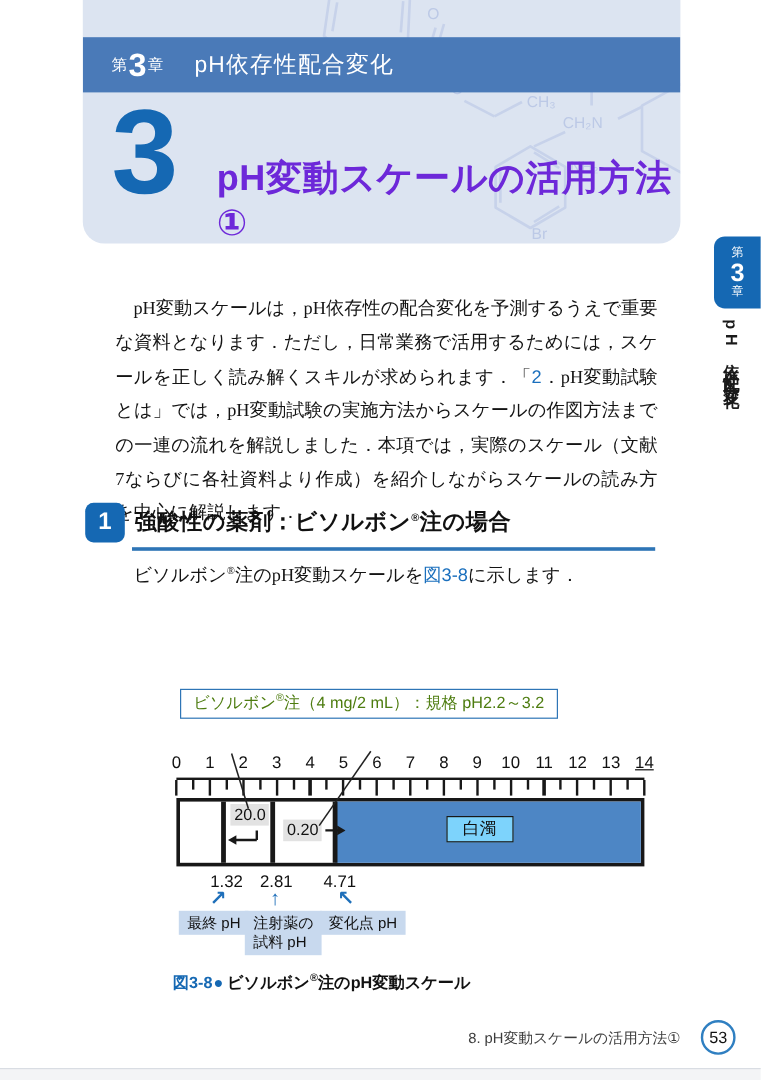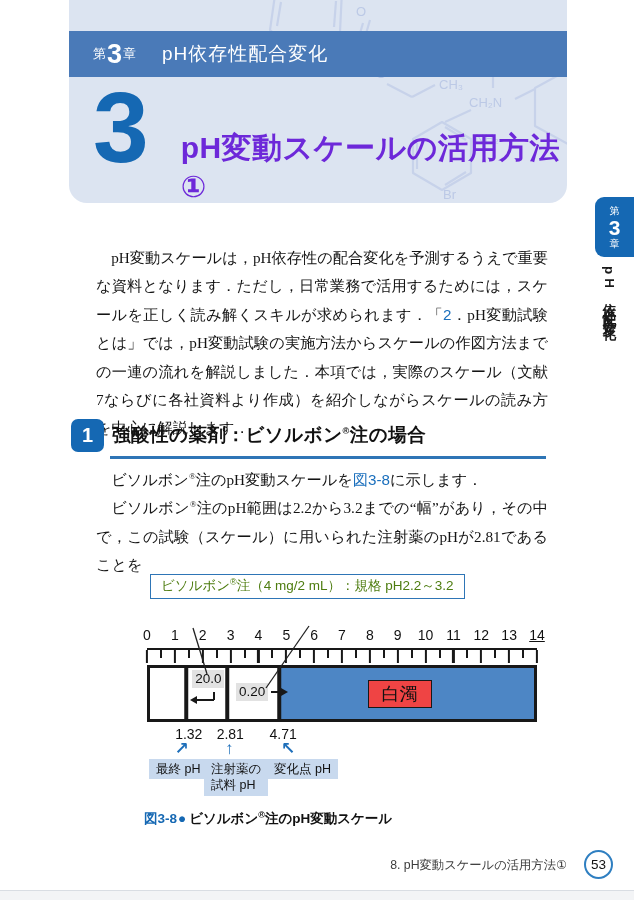--- a/index.html
+++ b/index.html
@@ -59,22 +59,22 @@
   .scale-ruler{position:absolute;left:0;top:74px;width:100%;height:15px;border-top:2.5px solid #181818}
   .tick{position:absolute;top:0;width:2px;height:8px;background:#181818;transform:translateX(-50%)}
   .tick.major{height:13px;width:2.2px}
   .ph-bar{position:absolute;left:0;top:91px;width:100%;height:57px;border:3.5px solid #181818;background:#fff}
   .turbid-fill{position:absolute;top:0;bottom:0;right:0;background:#4d86c5}
   .divider{position:absolute;top:0;bottom:0;width:3.5px;background:#181818;transform:translateX(-50%)}
   .vol-box{background:#e2e2e2;padding:0 3px;font-size:13.5px;color:#111;line-height:18px}
   .hcl-box{position:absolute;top:2px;margin-left:6px}
   .hcl-arrow{position:absolute;top:23px;margin-left:4px}
   .naoh-group{position:absolute;top:15px;margin-left:9px;display:flex;align-items:center}
-  .turbid-box{position:absolute;left:65%;transform:translateX(-50%);top:12px;background:#ef4444;
-    border:1.5px solid #181818;padding:1px 13px;font-size:18px;white-space:nowrap}
+  .turbid-box{position:absolute;left:65%;transform:translateX(-50%);top:12px;background:#7dd3fc;
+    border:1.5px solid #181818;padding:1px 13px;font-size:14px;white-space:nowrap}
   .values-row{position:absolute;left:0;top:152px;width:100%;height:17px;font-size:14px}
   .values-row span{position:absolute;transform:translateX(-50%);margin-left:5px}
   .arrows-row{position:absolute;left:0;top:166px;width:100%;height:18px}
   .arrows-row span{position:absolute;transform:translateX(-50%);color:#1e6fba;font-weight:bold;font-size:17px;line-height:17px}
   .ph-labels{position:absolute;left:0;top:185px;width:100%}
   .ph-label{position:absolute;background:#c8d9ee;color:#111;font-size:12.5px;padding:2px 7px;line-height:1.3;white-space:nowrap}
   .fig-caption{position:absolute;left:-3px;top:236px;font-size:13.5px;font-weight:bold;color:#111;white-space:nowrap}
   .fig-caption .figno{color:#1568b3}
   .fig-caption .bullet{color:#1568b3;margin:0 3px 0 1px}
 
@@ -138,21 +138,20 @@
 <div class="intro jp-serif">
   <p><span>pH変動スケールは，pH依存性の配合変化を予測するうえで重要な資料となります．ただし，日常業務で活用するためには，スケールを正しく読み解くスキルが求められます．「</span><span class="ref-link">2</span><span>．pH変動試験とは」では，pH変動試験の実施方法からスケールの作図方法までの一連の流れを解説しました．本項では，実際のスケール（文献7ならびに各社資料より作成）を紹介しながらスケールの読み方を中心に解説します．</span></p>
 </div>
 
 <div class="sec-badge">1</div>
 <div class="sec-heading"><span>強酸性の薬剤：ビソルボン</span><sup class="reg">®</sup><span>注の場合</span></div>
 <div class="sec-underline"></div>
 
 <div class="sec-body jp-serif">
   <p><span>ビソルボン</span><sup class="reg">®</sup><span>注のpH変動スケールを</span><span class="ref-link">図3-8</span><span>に示します．</span></p>
-  <p><span>ビソルボン</span><sup class="reg">®</sup><span>注のpH範囲は2.2から3.2までの“幅”があり，その中で，この試験（スケール）に用いられた注射薬のpHが2.81であることを</span></p>
 </div>
 
 <div class="figure">
 
   <div class="fig-title-box"><span>ビソルボン</span><sup class="reg">®</sup><span>注（4 mg/2 mL）：規格 pH2.2～3.2</span></div>
 
 
   <svg class="callouts" viewBox="0 0 390 262">
     <line x1="46" y1="54" x2="60" y2="100"></line>
     <line x1="162" y1="52" x2="119" y2="114"></line>

